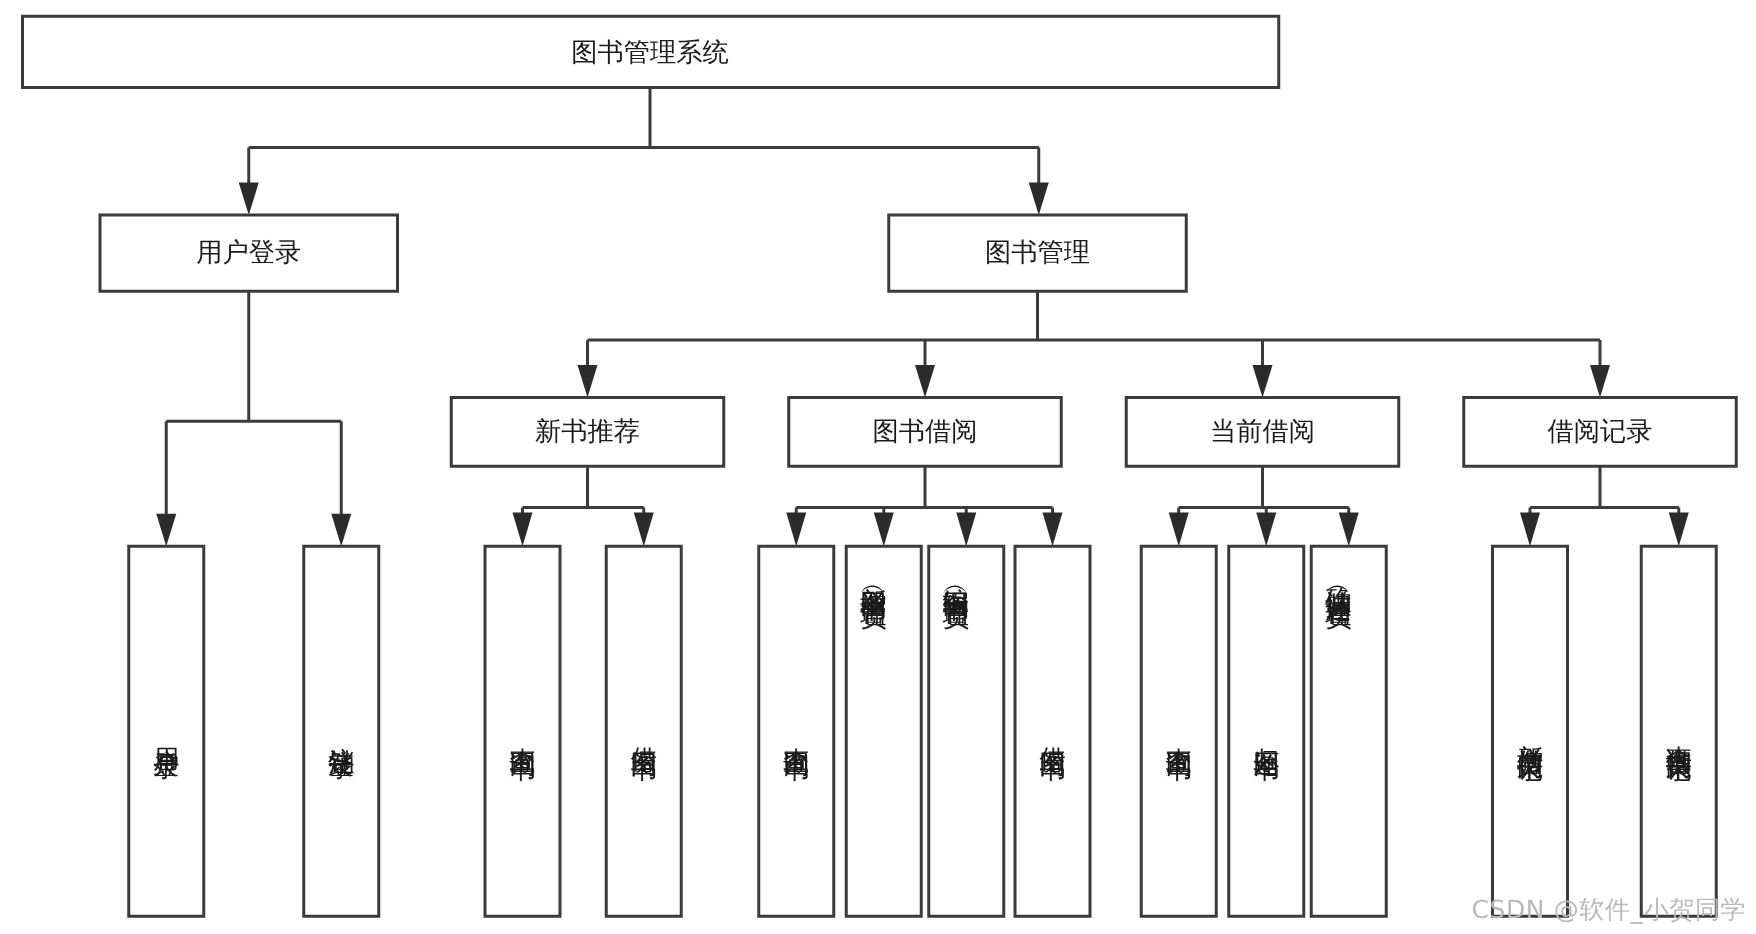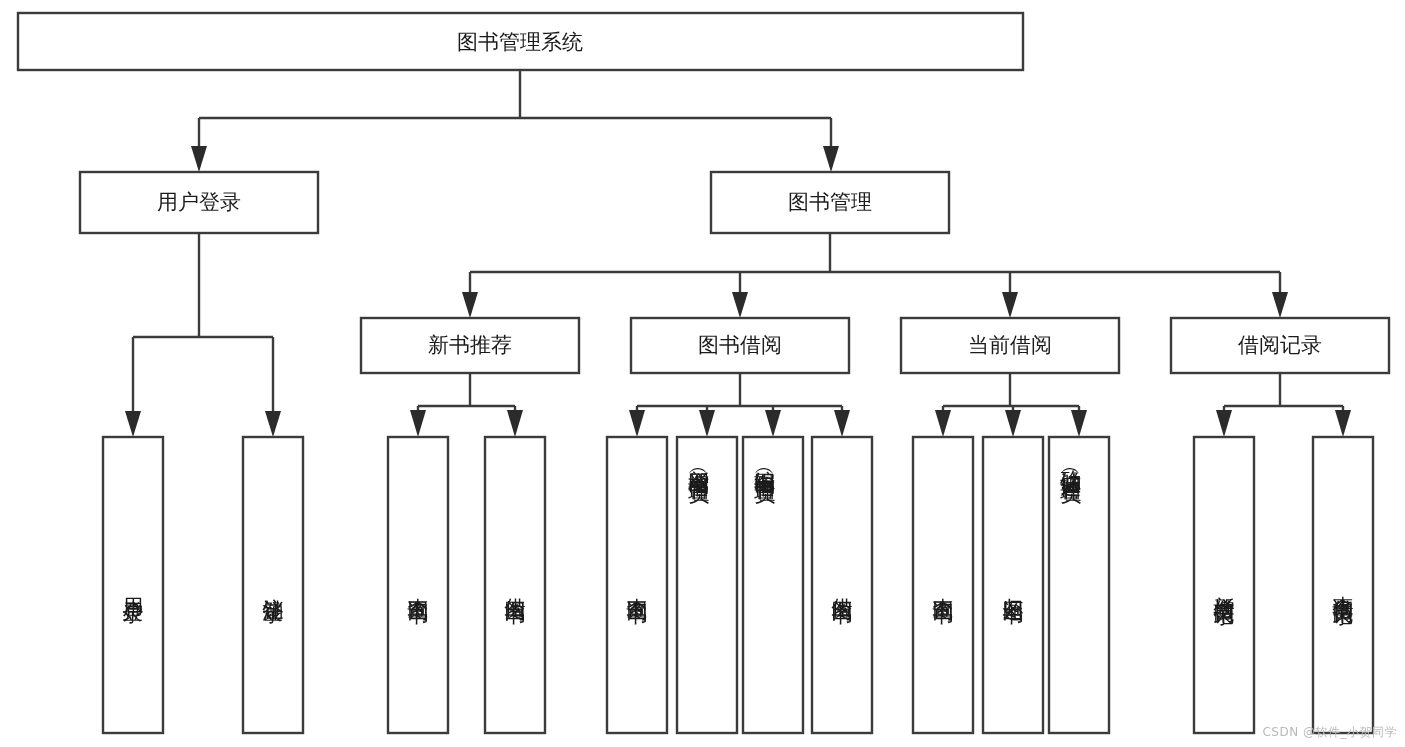--- a/index.html
+++ b/index.html
@@ -53,21 +53,21 @@
     writing-mode: vertical-rl;
     text-orientation: upright;
     text-anchor: middle;
     letter-spacing: 2px;
   }
   .watermark {
     position: absolute;
     right: 8px;
     bottom: 6px;
     font-family: "DejaVu Sans", "Liberation Sans", sans-serif;
-    font-size: 12px;
+    font-size: 20px;
     color: #b9b9b9;
     white-space: nowrap;
     letter-spacing: 0.5px;
   }
 </style>
 </head>
 <body>
 
 <div id="canvas">
 

